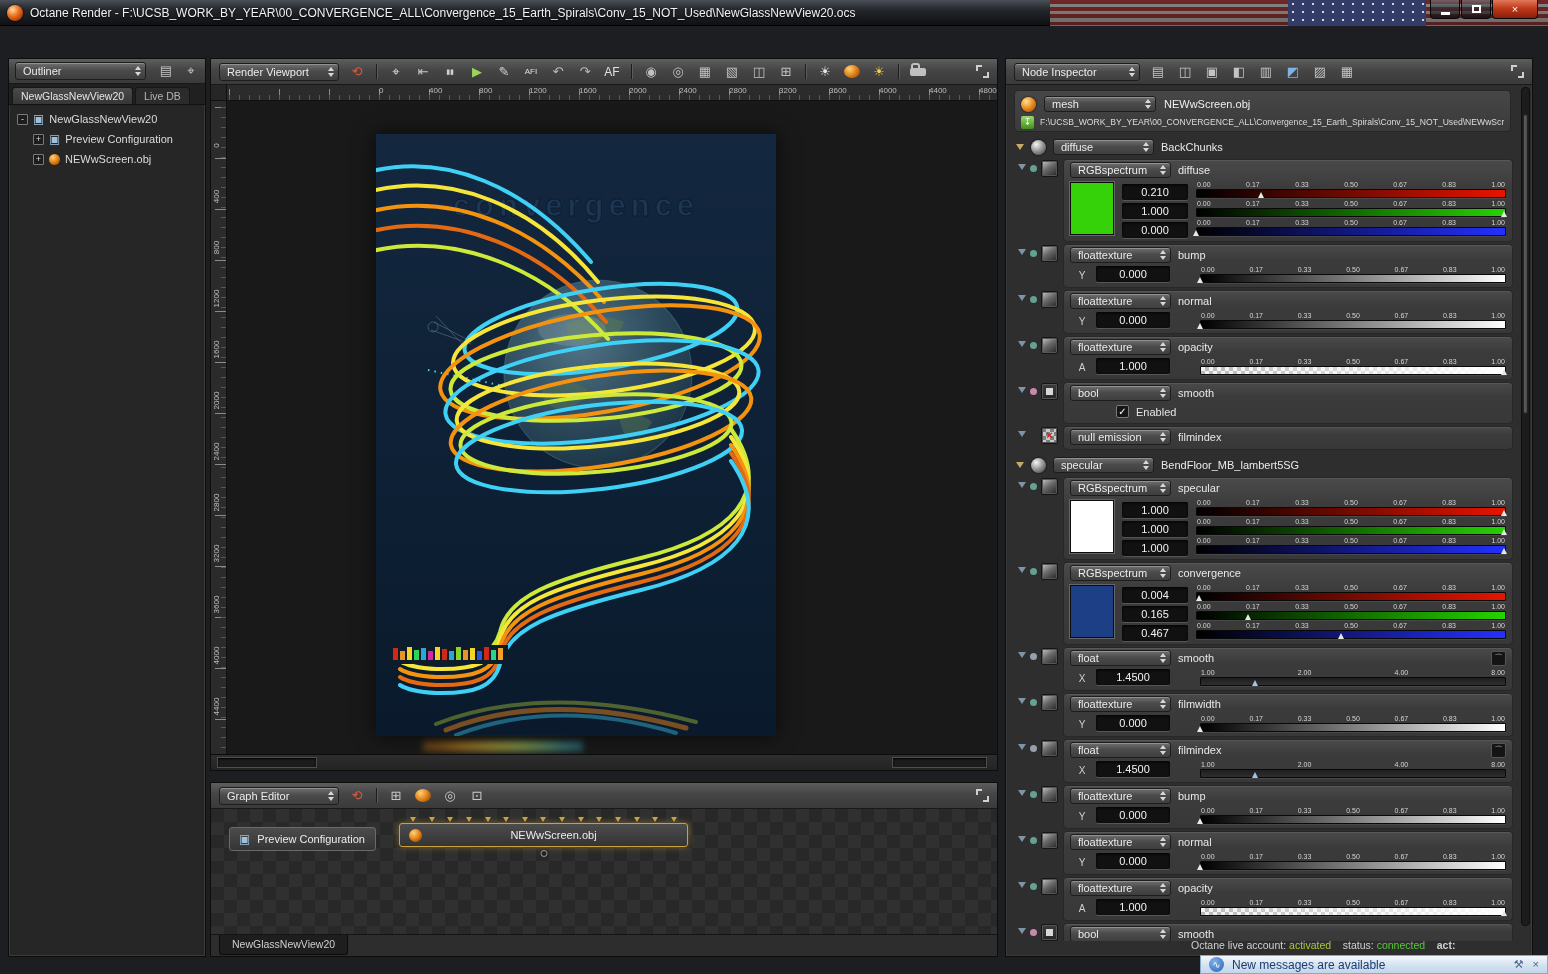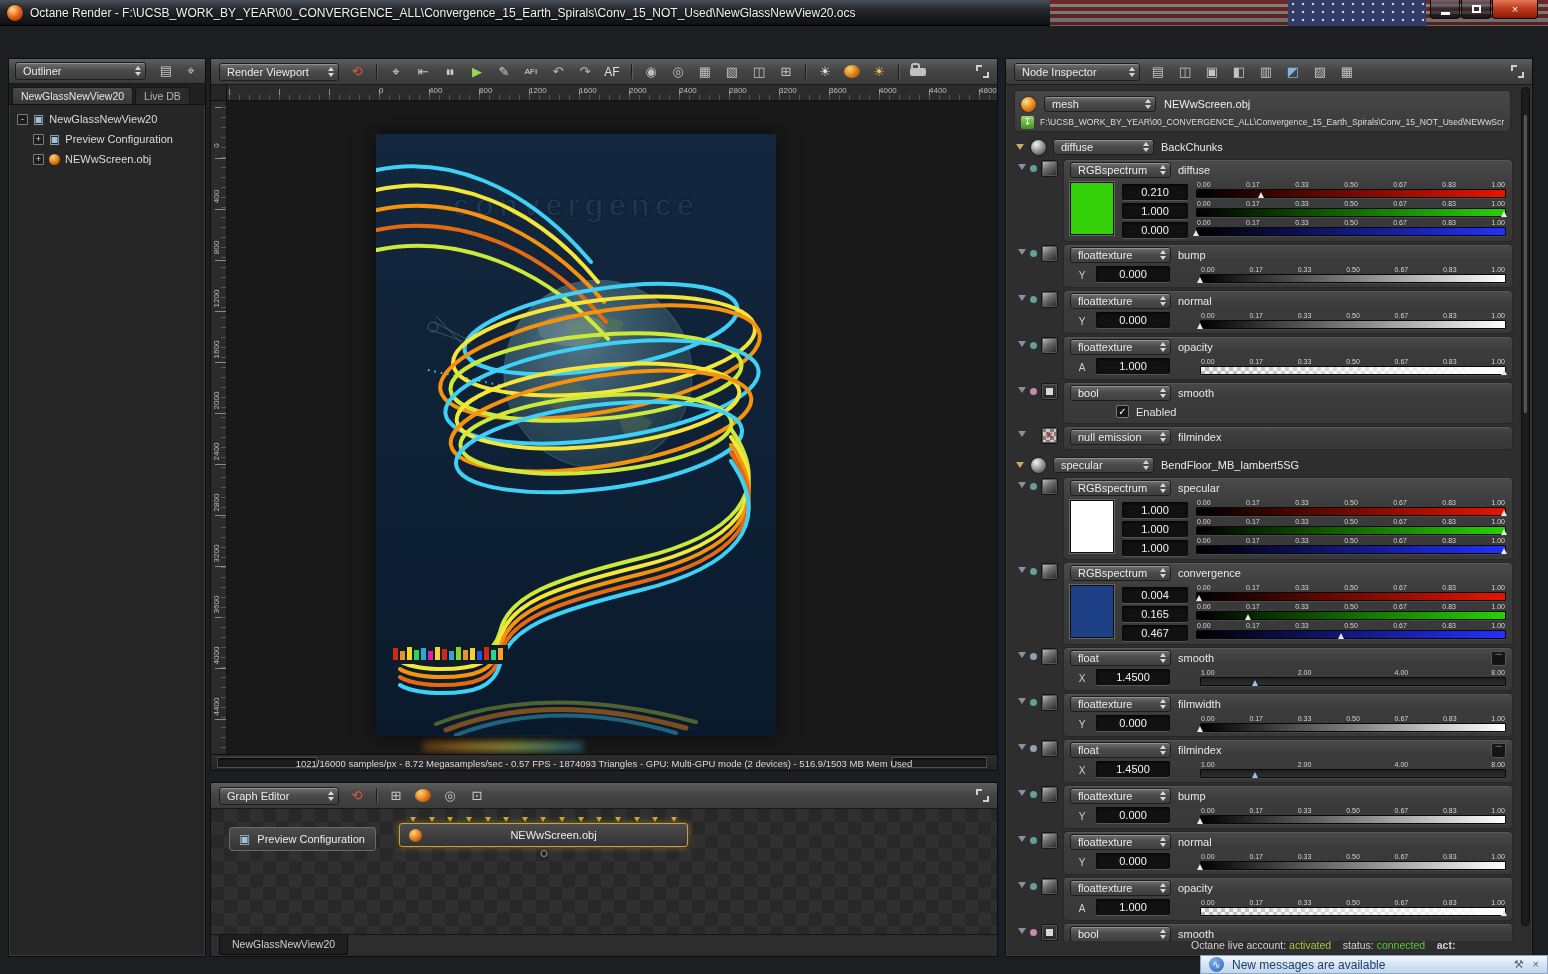--- a/index.html
+++ b/index.html
@@ -350,21 +350,20 @@
           <path d="M60 590 Q 170 548 320 588" stroke="#cdea3a" stroke-width="4" opacity="0.35"></path>
           <path d="M70 596 Q 170 556 310 594" stroke="#e8821a" stroke-width="5" opacity="0.5"></path>
           <path d="M80 601 Q 180 563 300 599" stroke="#3fd0f5" stroke-width="4" opacity="0.4"></path>
         </g>
       </svg>
       <div id="bottom-blur"></div>
     </div>
     <div id="statusbar">
       <div class="pbox" style="left:6px;width:100px"></div>
       <div class="pbox" style="right:10px;width:95px"></div>
-      <span id="stext">1021/16000 samples/px - 8.72 Megasamples/sec - 0.57 FPS - 1874093 Triangles - GPU: Multi-GPU mode (2 devices) - 516.9/1503 MB Mem Used</span>
     </div>
   </div>
 
   <div id="graph" class="panel">
     <div class="phdr">
       <div class="dd" style="width:120px">
         <span class="ddl" style="flex:1">Graph Editor</span>
         <span class="spin">
             <i class="up"></i>
             <i class="dn"></i>

